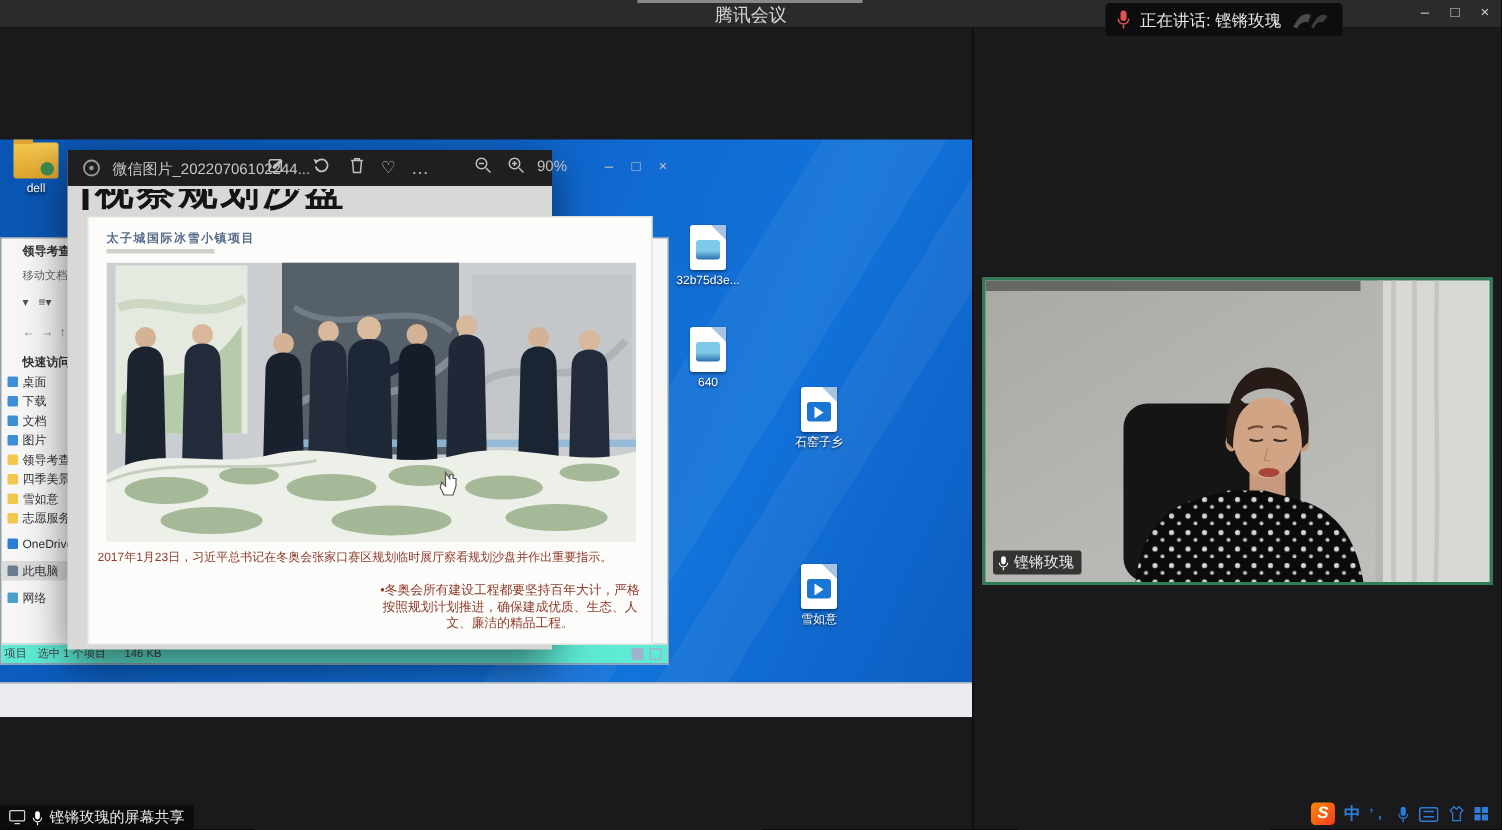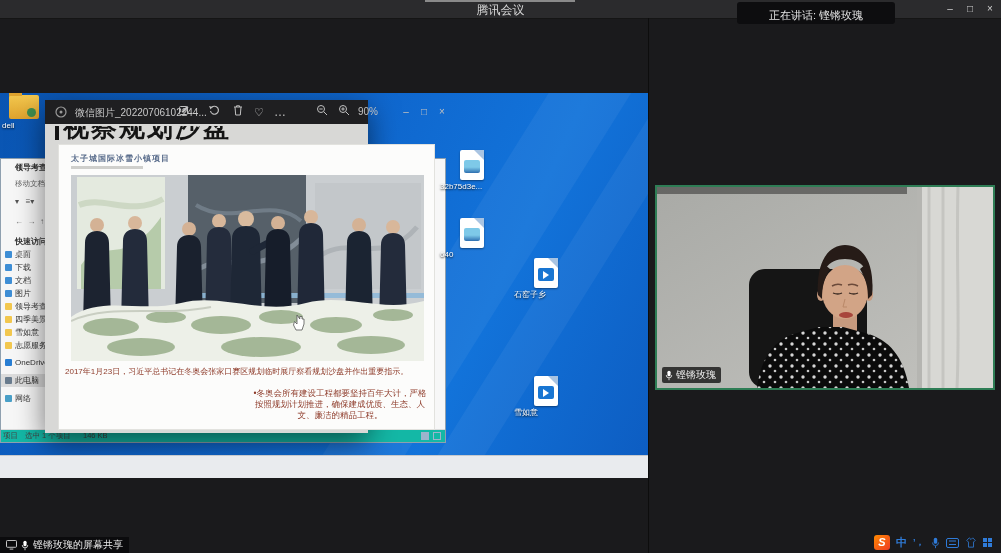--- a/index.html
+++ b/index.html
@@ -6,48 +6,48 @@
   .screen{position:relative;width:1001px;height:553px;background:#1a1a1c;overflow:hidden;
           font-family:"Liberation Sans","DejaVu Sans",sans-serif;}
   .abs{position:absolute;}
   
   .topbar{left:0;top:0;width:1001px;height:18px;background:#2b2b2d;border-bottom:1px solid #151515;}
   .tabline{left:425px;top:0;width:150px;height:2px;background:#8a8a8a;}
   .apptitle{left:0;top:2px;width:1001px;text-align:center;font-size:12px;color:#d6d6d6;}
   .winctl{top:1px;width:18px;height:16px;text-align:center;font-size:10px;line-height:16px;color:#d0d0d0;cursor:default;}
   
   .toast{left:737px;top:2px;width:158px;height:22px;background:#0d0d0f;border-radius:3px;
-         display:flex;align-items:center;gap:6px;padding:0 7px;box-sizing:border-box;flex-direction:column;}
+         display:flex;align-items:center;gap:6px;padding:0 7px;box-sizing:border-box;}
   .toast-txt{font-size:11px;color:#e6e6e6;white-space:nowrap;}
   
   .desktop{left:0;top:93px;width:648px;height:362px;overflow:hidden;
            background:linear-gradient(115deg,#0a55b2 0%,#0f66cd 45%,#1273da 72%,#0d5dc2 100%);}
   .streak{position:absolute;width:70px;height:520px;background:rgba(255,255,255,.05);transform:rotate(32deg);}
   
-  .dicon{position:absolute;width:64px;cursor:default;}
+  .dicon{position:absolute;width:64px;text-align:center;cursor:default;}
   .dlabel{font-size:8px;line-height:9px;color:#fff;text-shadow:0 1px 2px rgba(0,0,0,.9);margin-top:2px;word-break:break-all;}
   .fi{width:24px;height:30px;background:#fff;border-radius:2px;margin:0 auto;position:relative;box-shadow:0 1px 2px rgba(0,0,0,.4);}
   .fi::after{content:"";position:absolute;right:0;top:0;border-style:solid;border-width:5px;
              border-color:#a9c4e2 transparent transparent #a9c4e2;transform:rotate(90deg);}
   .fi .thumb{position:absolute;left:4px;top:10px;width:16px;height:13px;border-radius:2px;}
   .fi.img .thumb{background:linear-gradient(180deg,#7ec9e8 55%,#2e6fb0);}
   .fi.vid .thumb{background:#1976d2;}
   .fi.vid .thumb::after{content:"";position:absolute;left:5px;top:3px;border-style:solid;border-width:4px 0 4px 6px;
              border-color:transparent transparent transparent #fff;}
   .folder{width:30px;height:24px;margin:0 auto;position:relative;background:linear-gradient(180deg,#f3c84f,#dfa32e);border-radius:2px;}
   .folder::before{content:"";position:absolute;left:0;top:-4px;width:13px;height:5px;background:#dfa32e;border-radius:2px 2px 0 0;}
   .folder .person{position:absolute;right:3px;bottom:2px;width:9px;height:9px;border-radius:50%;background:#3f8d4f;}
   
   .explorer{left:0;top:65px;width:446px;height:285px;background:#f7f7f7;border:1px solid #8fa0af;box-sizing:border-box;}
   .exp-row{position:absolute;left:0;width:200px;height:13px;font-size:8px;line-height:13px;color:#333;
            padding-left:14px;box-sizing:border-box;white-space:nowrap;overflow:hidden;}
   .exp-row .mini{position:absolute;left:4px;top:3px;width:7px;height:7px;border-radius:1px;}
   .m-blue{background:#3f8fd6;} .m-yel{background:#f3c84f;} .m-cloud{background:#2a7fd4;border-radius:4px;}
   .m-pc{background:#6a7c8e;} .m-net{background:#4aa0c8;}
-  .exp-status{position:absolute;left:0;bottom:0;width:100%;height:12px;background:#14b8a6;border-top:1px solid #dcdcdc;
+  .exp-status{position:absolute;left:0;bottom:0;width:100%;height:12px;background:#5eead4;border-top:1px solid #dcdcdc;
               font-size:7.5px;color:#444;line-height:12px;}
   
   .viewer{left:45px;top:7px;width:323px;height:333px;background:#d8d8d6;box-shadow:0 10px 28px rgba(0,0,0,.55);}
   .vtitle{position:absolute;left:0;top:0;width:100%;height:24px;background:#1f1f21;}
   .vt-txt{position:absolute;left:30px;top:6px;font-size:10px;color:#c9c9c9;white-space:nowrap;}
   .vbtn{position:absolute;top:4px;width:18px;height:16px;color:#c0c0c0;text-align:center;font-size:10px;line-height:16px;cursor:default;}
   .heading-clip{position:absolute;left:18px;top:26px;width:360px;height:16px;overflow:hidden;}
   .heading-clip .big{position:relative;top:-12px;font-size:26px;font-weight:bold;color:#141414;letter-spacing:2px;line-height:26px;white-space:nowrap;}
   .hbar{position:absolute;left:10px;top:26px;width:4px;height:14px;background:#141414;}
   .card{position:absolute;left:13px;top:44px;width:377px;height:286px;background:#fcfcfb;border:1px solid #e2e2de;box-sizing:border-box;}

